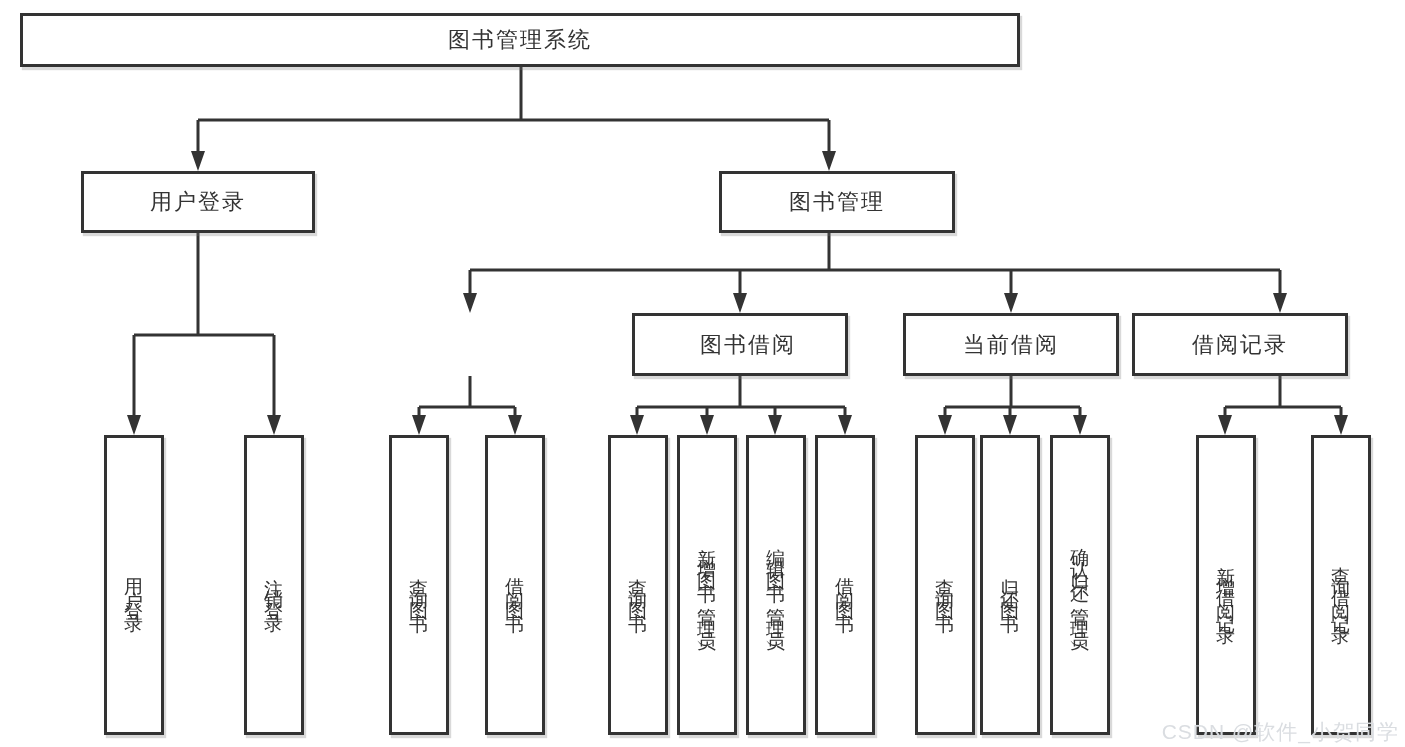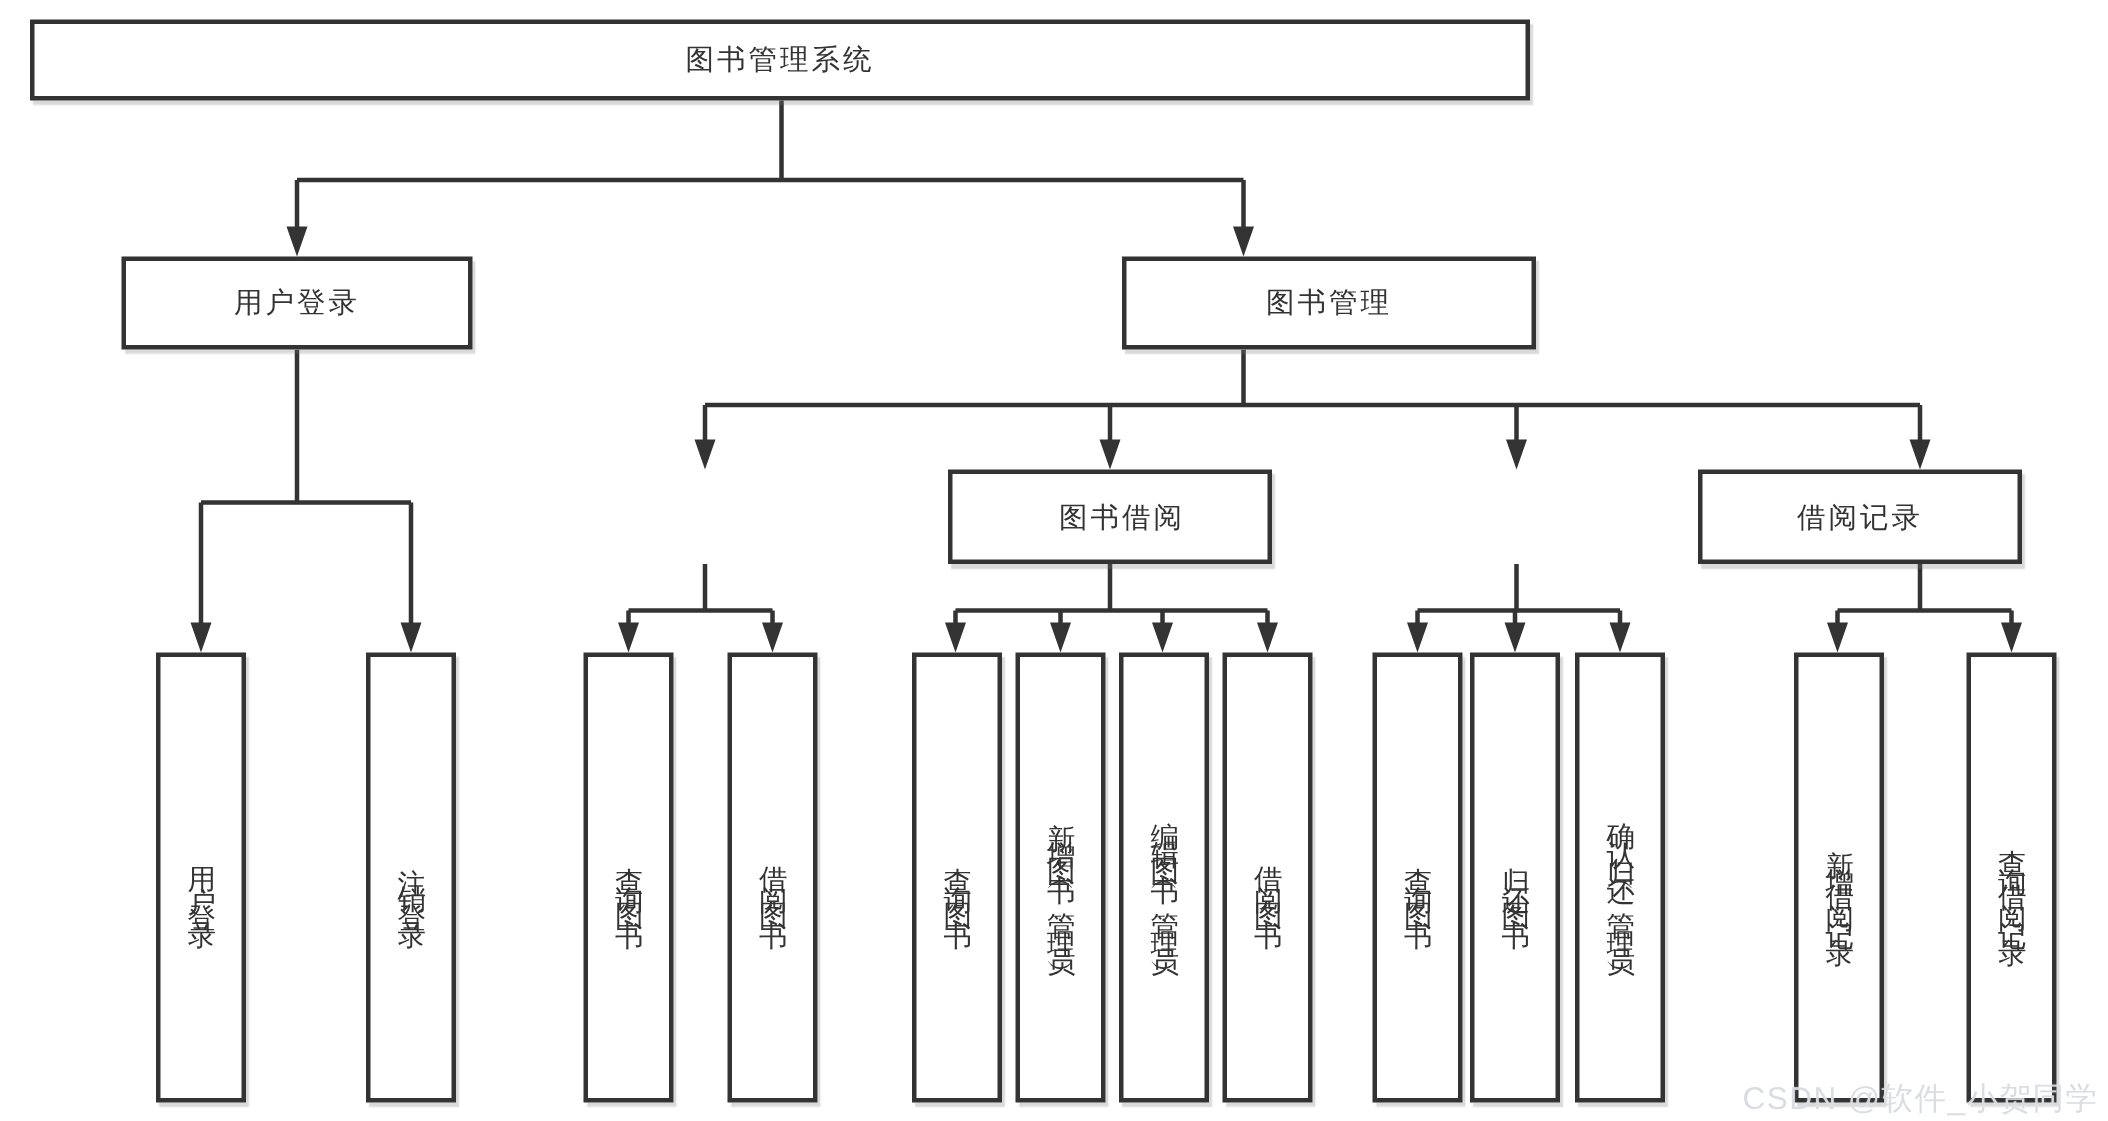--- a/index.html
+++ b/index.html
@@ -5,26 +5,26 @@
   html,body{margin:0;padding:0;background:#fff;}
   #canvas{
     position:relative;width:1405px;height:747px;background:#ffffff;
     font-family:"Liberation Sans","DejaVu Sans",sans-serif;color:#333;
     overflow:hidden;
   }
   #wires{position:absolute;left:0;top:0;width:1405px;height:747px;z-index:1;}
   .node{
     position:absolute;background:#fff;border:3px solid #333;box-sizing:border-box;
     display:flex;align-items:center;justify-content:center;
-    font-size:19px;letter-spacing:2px;z-index:2;
+    font-size:22px;letter-spacing:2px;z-index:2;
     box-shadow:2px 3px 1px rgba(120,120,120,0.28);
   }
   .root{left:20px;top:13px;width:1000px;height:54px;}
   .l2a{left:81px;top:171px;width:234px;height:62px;}
-  .l2b{left:748px;top:171px;width:276px;height:62px;}
+  .l2b{left:719px;top:171px;width:236px;height:62px;}
   .l3{top:313px;height:63px;width:216px;}
   .l3a{left:362px;} .l3b{left:632px;padding-left:16px;} .l3c{left:903px;} .l3d{left:1132px;text-align:right;}
   .leaf{
     top:435px;width:60px;height:300px;
     writing-mode:vertical-rl;text-orientation:mixed;
     letter-spacing:12px;line-height:1;font-size:19px;padding-top:4px;
   }
   .x1{left:104px;} .x2{left:244px;} .x3{left:389px;} .x4{left:485px;}
   .x5{left:608px;} .x6{left:677px;} .x7{left:746px;} .x8{left:815px;}
   .x9{left:915px;} .x10{left:980px;} .x11{left:1050px;}
@@ -59,20 +59,21 @@
          M1073 415 L1087 415 L1080 435 Z  M1218 415 L1232 415 L1225 435 Z
          M1334 415 L1348 415 L1341 435 Z"></path>
   </svg>
 
   <div class="node root">图书管理系统</div>
 
   <div class="node l2a">用户登录</div>
   <div class="node l2b">图书管理</div>
 
   <div class="node l3 l3b">图书借阅</div>
+  <div class="node l3 l3c">当前借阅</div>
   <div class="node l3 l3d">借阅记录</div>
 
   <div class="node leaf x1">用户登录</div>
   <div class="node leaf x2">注销登录</div>
 
   <div class="node leaf x3">查询图书</div>
   <div class="node leaf x4">借阅图书</div>
 
   <div class="node leaf x5">查询图书</div>
   <div class="node leaf x6">新增图书（管理员）</div>

